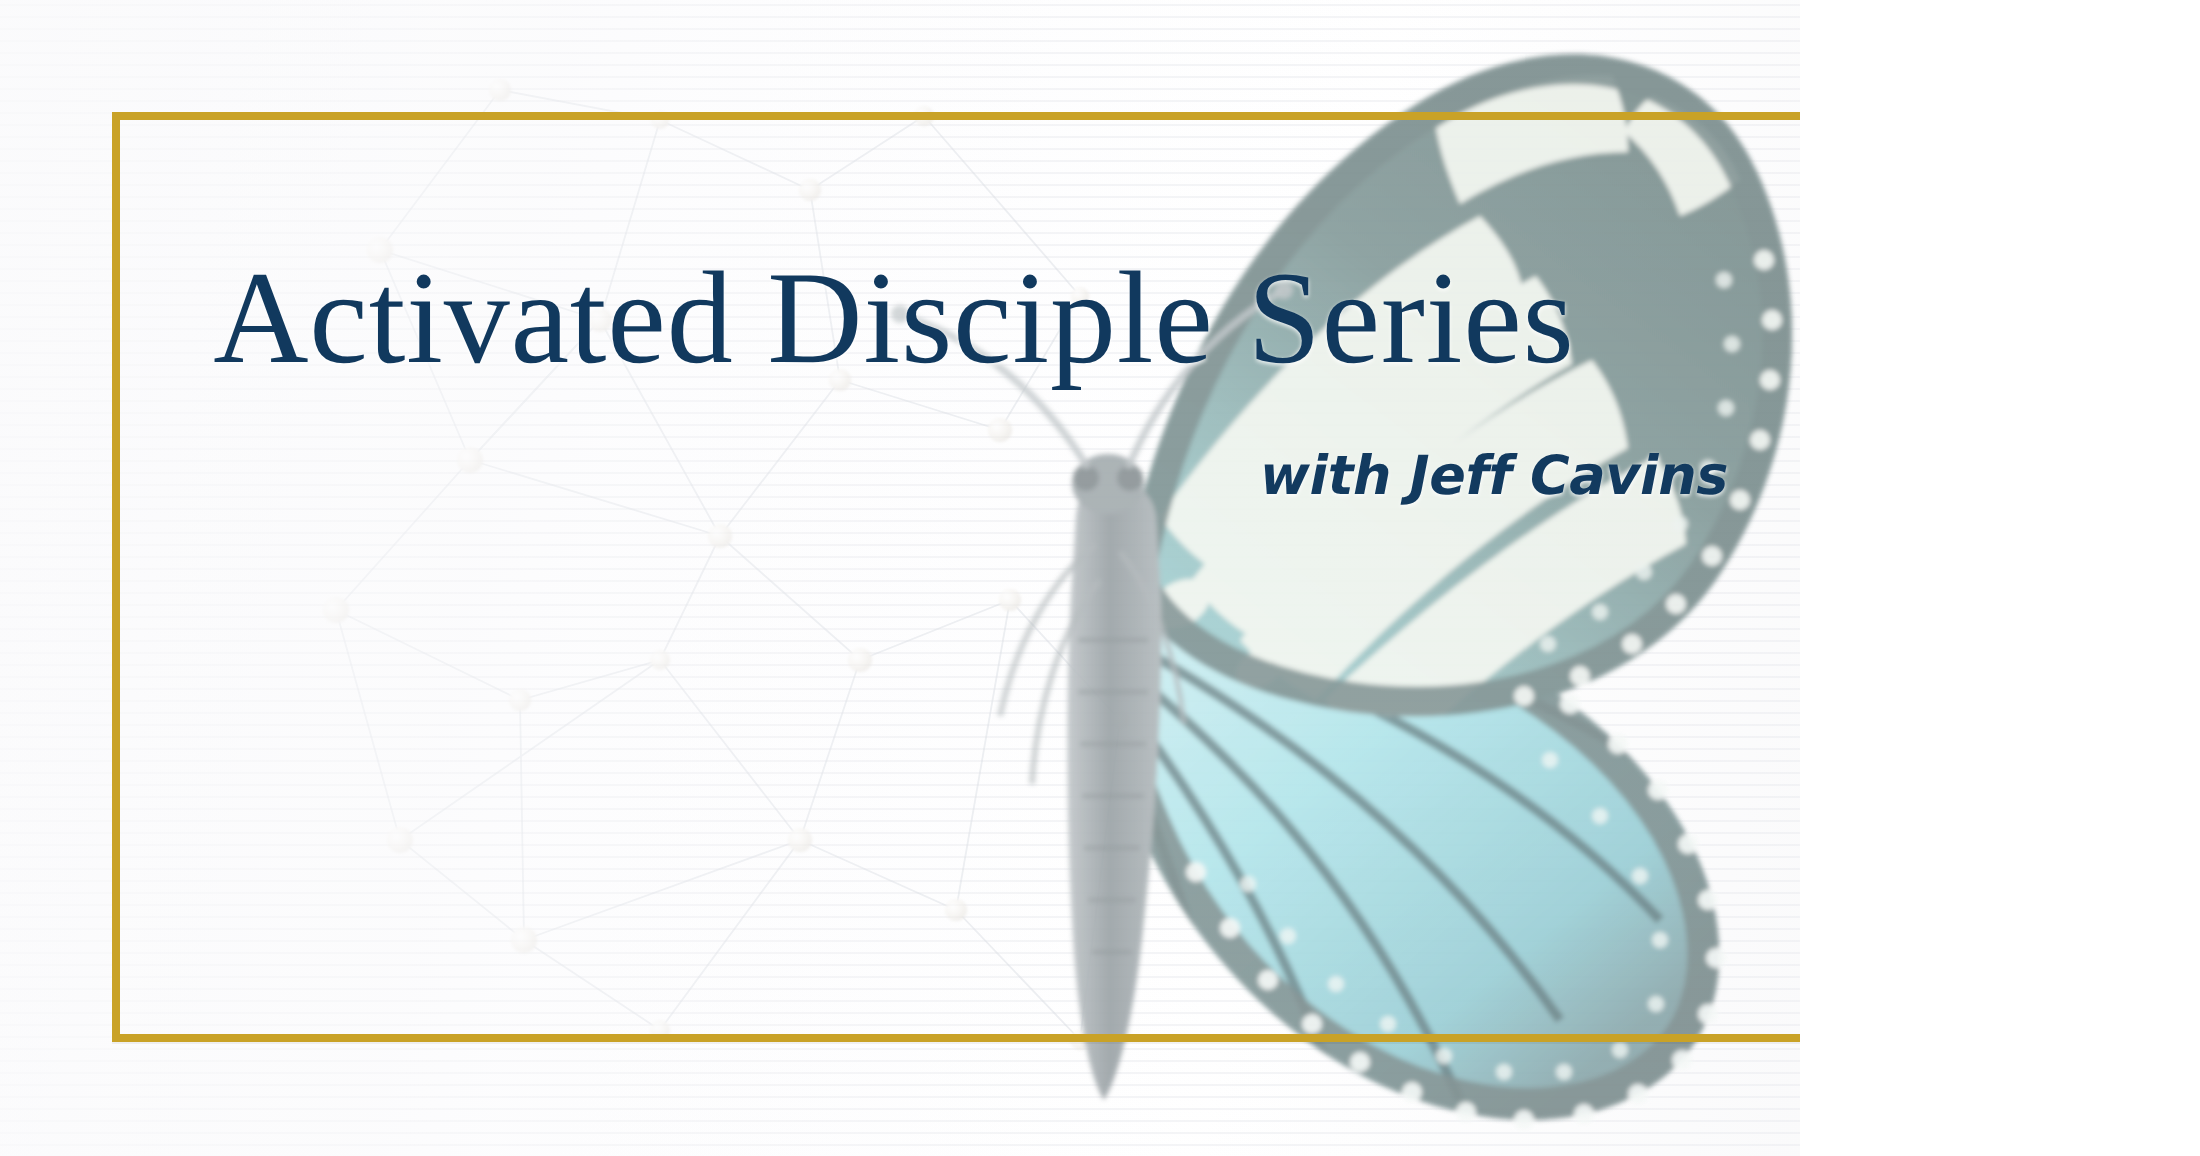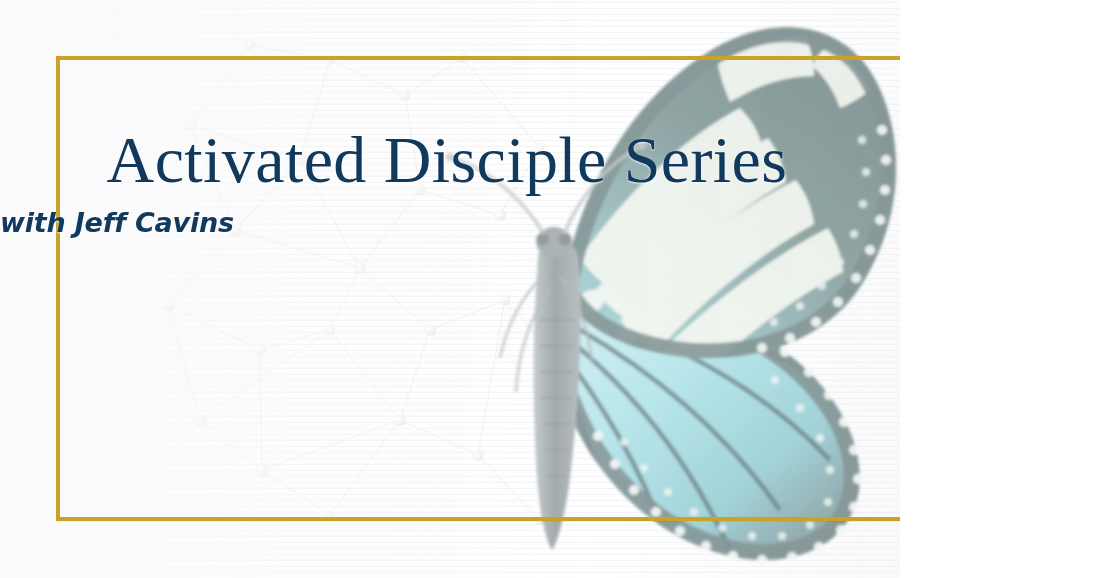--- a/index.html
+++ b/index.html
@@ -110,34 +110,34 @@
     font-size: 66px;
     font-weight: 400;
     letter-spacing: 0.4px;
     line-height: 1.0;
     color: #11395e;
     text-shadow: 0 1px 2px rgba(255,255,255,0.85);
     padding-right: 6px;
   }
 
   .presenter {
-    margin: 0;
+    margin: 16px;
     position: absolute;
     top: 207px;
     left: 0;
     right: 0;
-    text-align: left;
+    text-align: right;
     font-family: "DejaVu Sans", sans-serif;
     font-style: italic;
     font-weight: 600;
     font-size: 27px;
     letter-spacing: -0.2px;
     color: #123a5f;
     text-shadow: 0 1px 2px rgba(255,255,255,0.85);
-    padding-right: 8px;
+    padding-right: 20px;
   }
 
   .episode-title {
     margin: 0;
     position: absolute;
     top: 271px;
     left: 70px;
     right: 70px;
     text-align: center;
     font-family: "Liberation Serif", serif;

